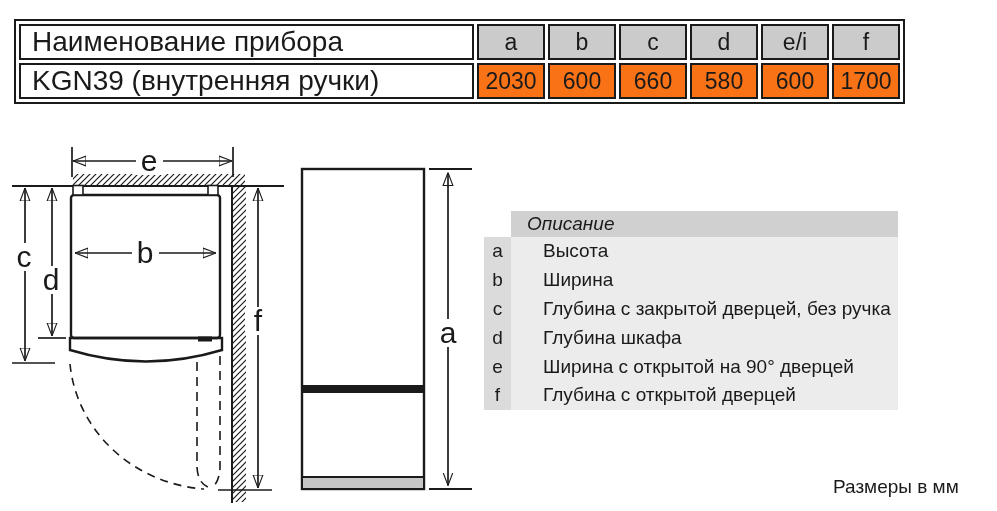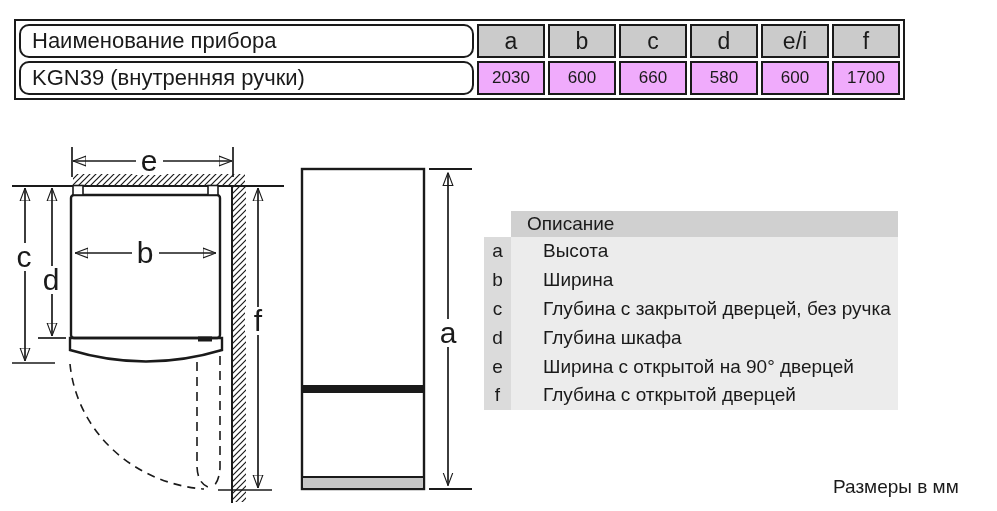--- a/index.html
+++ b/index.html
@@ -12,29 +12,29 @@
   
   .dim-table{
     position:absolute;left:14px;top:19px;width:891px;
     border-collapse:separate;border-spacing:3px;border:2px solid #1a1a1a;
     table-layout:fixed;background:#fff;
   }
   .dim-table td{
     border:2px solid #1a1a1a;height:28px;vertical-align:middle;
     white-space:nowrap;overflow:hidden;
   }
-  .cell-name{text-align:left;padding:0 11px;font-size:22px;border-radius:10px;}
+  .cell-name{text-align:left;padding:0 11px;font-size:28px;}
   .cell-letter{background:#cbcbcb;text-align:center;font-size:23px;width:62px;}
-  .cell-value{text-align:center;font-size:17px;background:#f0abfc;}
+  .cell-value{text-align:center;font-size:23px;background:#f97316;}
 
   
   .legend{position:absolute;left:484px;top:211px;width:414px;font-size:19px;}
   .legend-header{
     margin-left:27px;height:26px;background:#d0d0d0;
-    display:flex;align-items:center;padding-left:16px;
+    display:flex;align-items:center;padding-left:16px;font-style:italic;
   }
   .legend-row{display:flex;height:28.8px;}
   .legend-key{
     width:27px;background:#dbdbdb;display:flex;
     align-items:center;justify-content:center;
   }
   .legend-label{
     flex:1;background:#ececec;display:flex;align-items:center;
     padding-left:32px;white-space:nowrap;
   }

